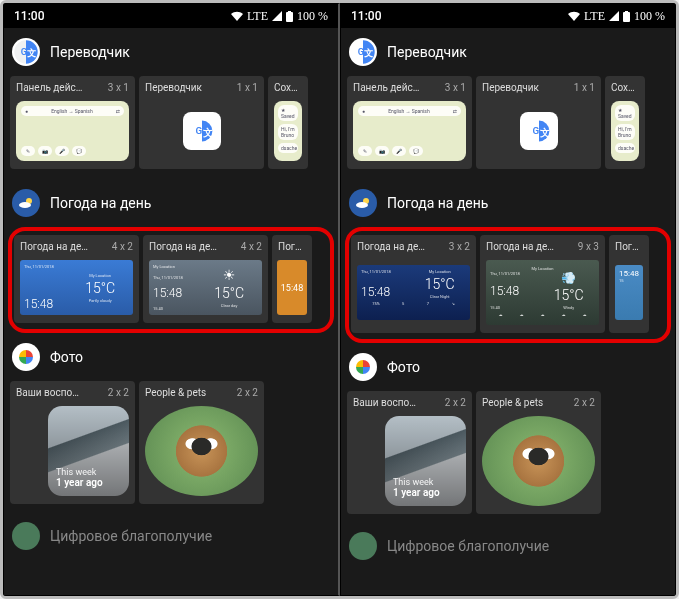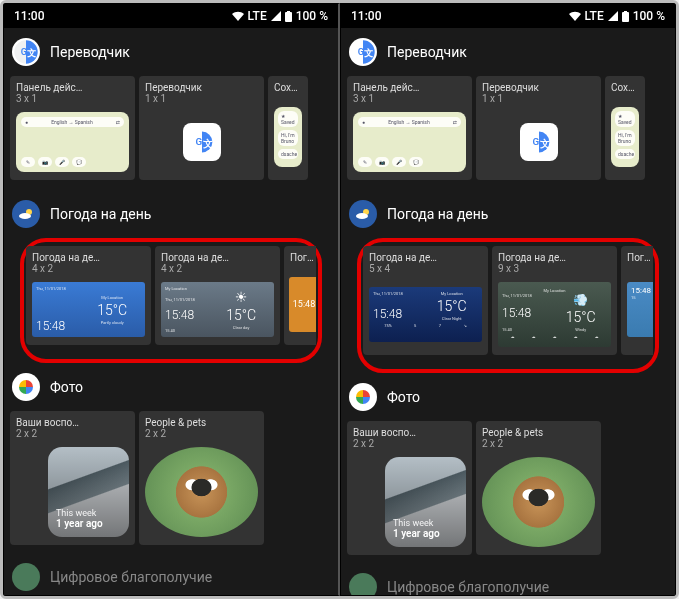--- a/index.html
+++ b/index.html
@@ -25,21 +25,21 @@
     height: 24px;
     display: flex;
     justify-content: space-between;
     align-items: center;
     padding: 0 10px;
     color: #fff;
     font-size: 12px;
     font-weight: 500;
     background: #000;
   }
-  .statusbar .right { display:flex; align-items:center; gap:4px; }
+  .statusbar .right { display:flex; align-items:center; gap:4px;font-family:Liberation Serif, serif; }
   .content { background:#1a1a1a; }
 
   .section-header {
     display: flex;
     align-items: center;
     padding: 10px 8px;
     gap: 10px;
     color: #fff;
     font-size: 14px;
   }
@@ -66,21 +66,20 @@
     flex-direction:column;
   }
   .widget-card.third { flex: 0 0 40px; overflow:hidden;}
   .widget-title-row {
     display:flex;
     justify-content:space-between;
     color:#ddd;
     font-size:10px;
     margin-bottom:8px;
     white-space:nowrap;
-    flex-direction:column;
   }
   .widget-title-row .name { overflow:hidden; text-overflow:ellipsis; max-width:70px;}
   .widget-title-row .size { color:#aaa;}
   .preview {
     flex:1;
     display:flex;
     align-items:center;
     justify-content:center;
     min-height:55px;
   }
@@ -112,23 +111,23 @@
   .saved-prev {
     background:#e7eccb;width:100%;height:60px;border-radius:8px;
     font-size:5px;padding:4px;color:#556;
   }
   .saved-prev .row{background:#fdfdf7;border-radius:6px;padding:2px 3px;margin-bottom:3px;}
 
   
   .weather-row-wrap {
     position:relative;
     border: 4px solid #e30000;
-    border-radius: 26px;
-    margin: 0 16px;
-    padding: 4px 2px 14px;
+    border-radius: 17px;
+    margin: 0 4px;
+    padding: 4px 2px 6px;
   }
   .weather-prev {
     width:100%; height:55px;
     color:#fff; font-size:6px;
     border-radius:3px;
     padding:4px;
     display:flex;
   }
   .wp-blue { background: linear-gradient(#3a7bd5,#2a5ca8); }
   .wp-grey { background: linear-gradient(#6b7a88,#4a5560); }
@@ -469,21 +468,21 @@
               <ellipse cx="9" cy="12" rx="6" ry="3" fill="#fff"></ellipse>
             </svg>
         </span>
         <span>Погода на день</span>
       </div>
       <div class="weather-row-wrap">
         <div class="widget-row" style="padding:0">
           <div class="widget-card">
             <div class="widget-title-row">
               <span class="name">Погода на де…</span>
-              <span class="size">5 x 4</span>
+              <span class="size">3 x 2</span>
             </div>
             <div class="preview">
                 <div class="weather-prev wp-navy" style="flex-direction:column;">
               <div style="display:flex;justify-content:space-between;width:100%">
                 <div class="wp-left" style="width:50%">
                   <span class="wp-small">Thu, 11/01/2018</span>
                   <span class="wp-time">15:48</span>
                 </div>
                 <div class="wp-right" style="width:50%">
                   <span class="wp-small">My Location</span>

